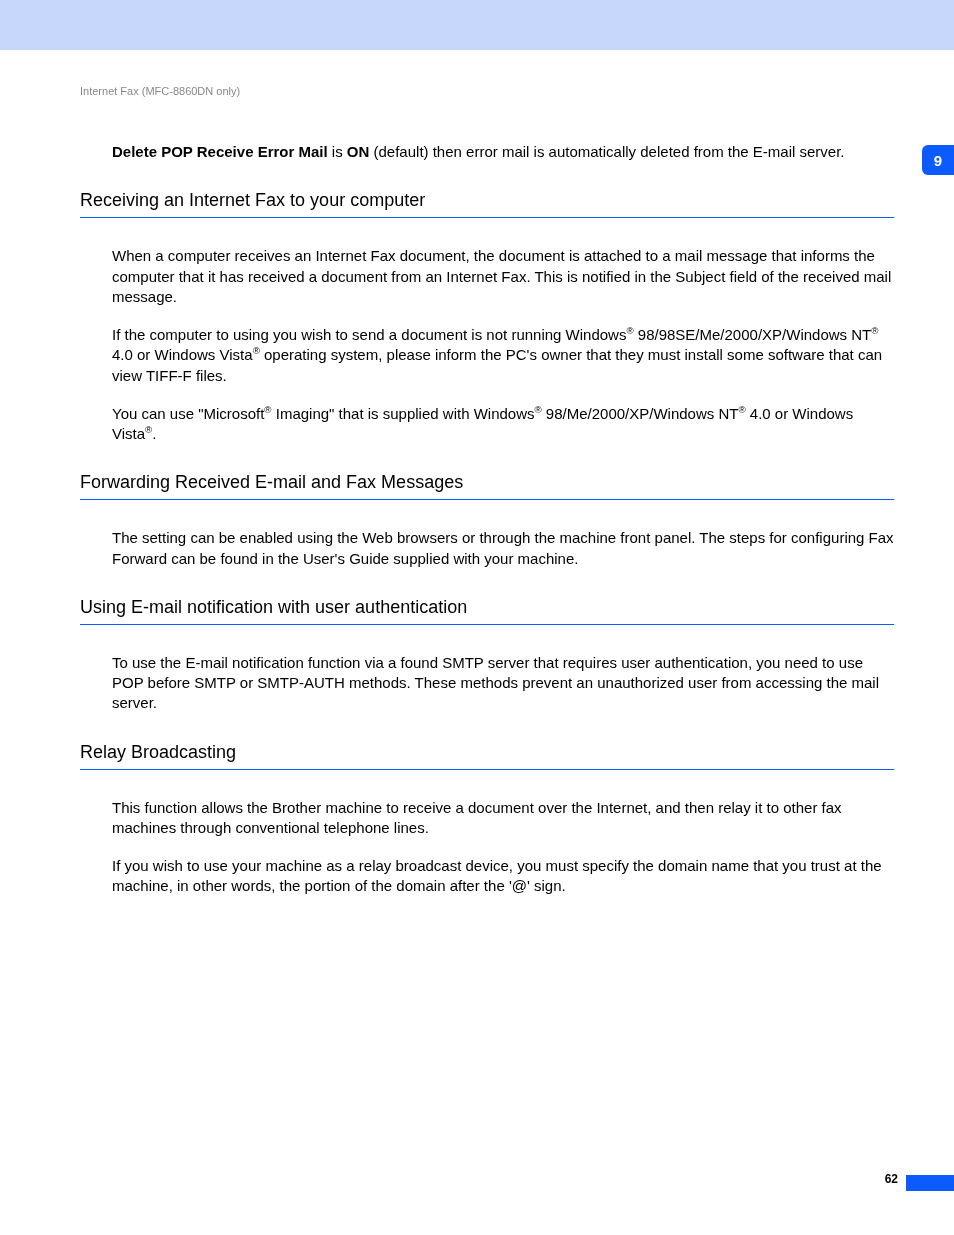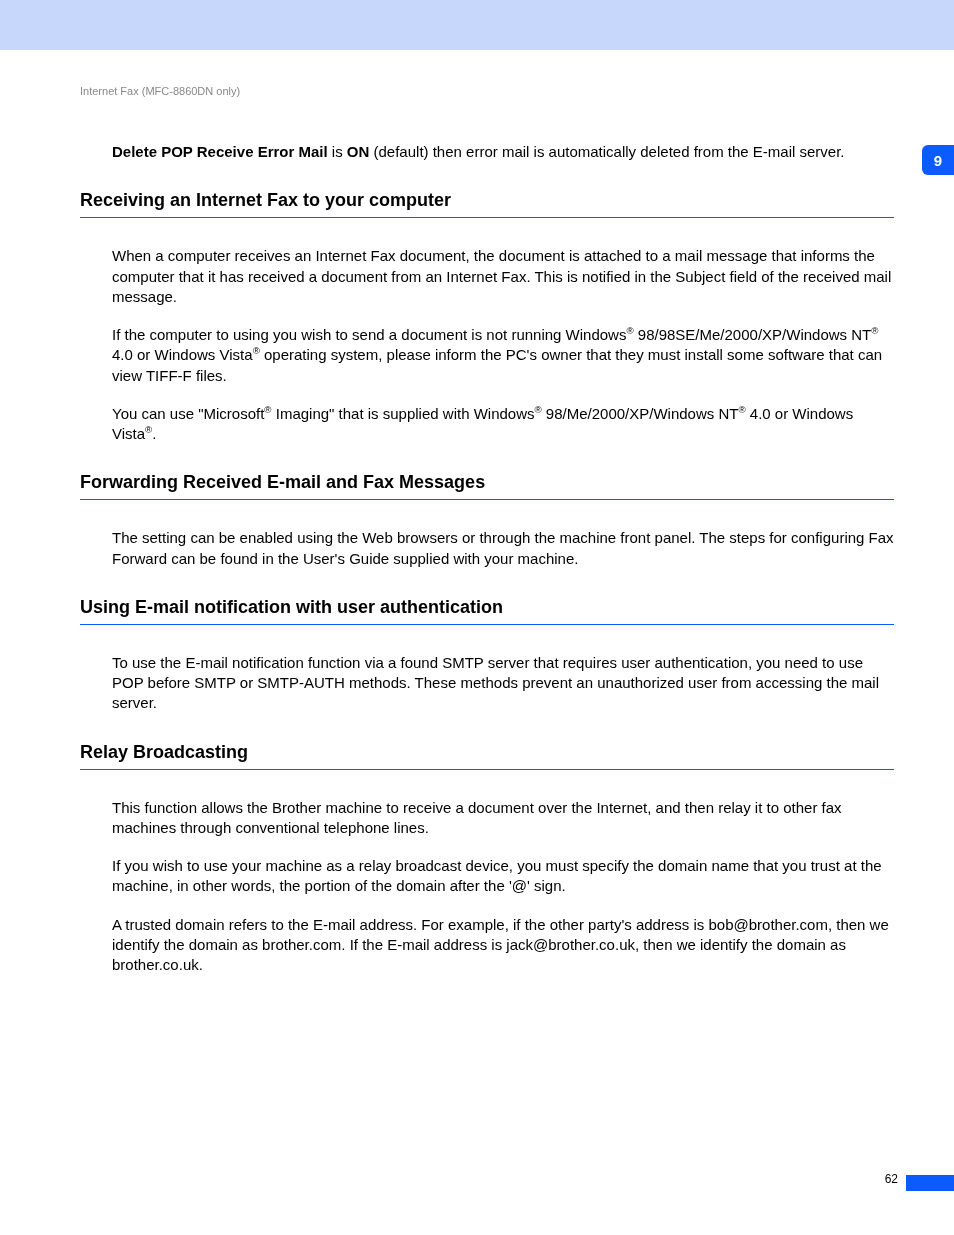--- a/index.html
+++ b/index.html
@@ -20,42 +20,42 @@
     display: flex;
     align-items: center;
     justify-content: center;
     border-top-left-radius: 6px;
     border-bottom-left-radius: 6px;
   }
   .body-text { font-size: 15px; line-height: 1.35; margin-bottom: 18px; margin-left: 32px; }
   .bold { font-weight: bold; }
   .section-heading {
     font-size: 18px;
-    font-weight: bold;
+    font-weight: normal;
     padding-bottom: 6px;
     border-bottom: 1.5px solid #0b5bff;
     margin-top: 28px;
     margin-bottom: 28px;
   }
   sup { font-size: 0.65em; vertical-align: super; line-height: 0; }
   .italic { font-style: italic; }
   .page-num-bar {
     position: absolute;
     right: 0;
     top: 1175px;
     width: 48px;
     height: 16px;
     background: #0b5bff;
   }
   .page-num {
     position: absolute;
     right: 56px;
     top: 1172px;
     font-size: 12px;
-    font-weight: normal;
+    font-weight: bold;
   }
 </style>
 </head>
 <body>
 
 <div class="top-band"></div>
 
 <div class="page">
 
   <div class="breadcrumb">Internet Fax (MFC-8860DN only)</div>
@@ -81,19 +81,18 @@
   <p class="body-text">The setting can be enabled using the Web browsers or through the machine front panel. The steps for configuring Fax Forward can be found in the User's Guide supplied with your machine.</p>
 
   <h2 class="section-heading">Using E-mail notification with user authentication</h2>
 
   <p class="body-text">To use the E-mail notification function via a found SMTP server that requires user authentication, you need to use POP before SMTP or SMTP-AUTH methods. These methods prevent an unauthorized user from accessing the mail server.</p>
 
   <h2 class="section-heading">Relay Broadcasting</h2>
 
   <p class="body-text">This function allows the Brother machine to receive a document over the Internet, and then relay it to other fax machines through conventional telephone lines.</p>
   <p class="body-text">If you wish to use your machine as a relay broadcast device, you must specify the domain name that you trust at the machine, in other words, the portion of the domain after the '@' sign.</p>
-  <p class="body-text">A trusted domain refers to the E-mail address. For example, if the other party's address is bob@brother.com, then we identify the domain as brother.com. If the E-mail address is jack@brother.co.uk, then we identify the domain as brother.co.uk.</p>
 
 </div>
 
 <div class="tab">9</div>
 <div class="page-num">62</div>
 <div class="page-num-bar"></div>
 
 </body></html>

